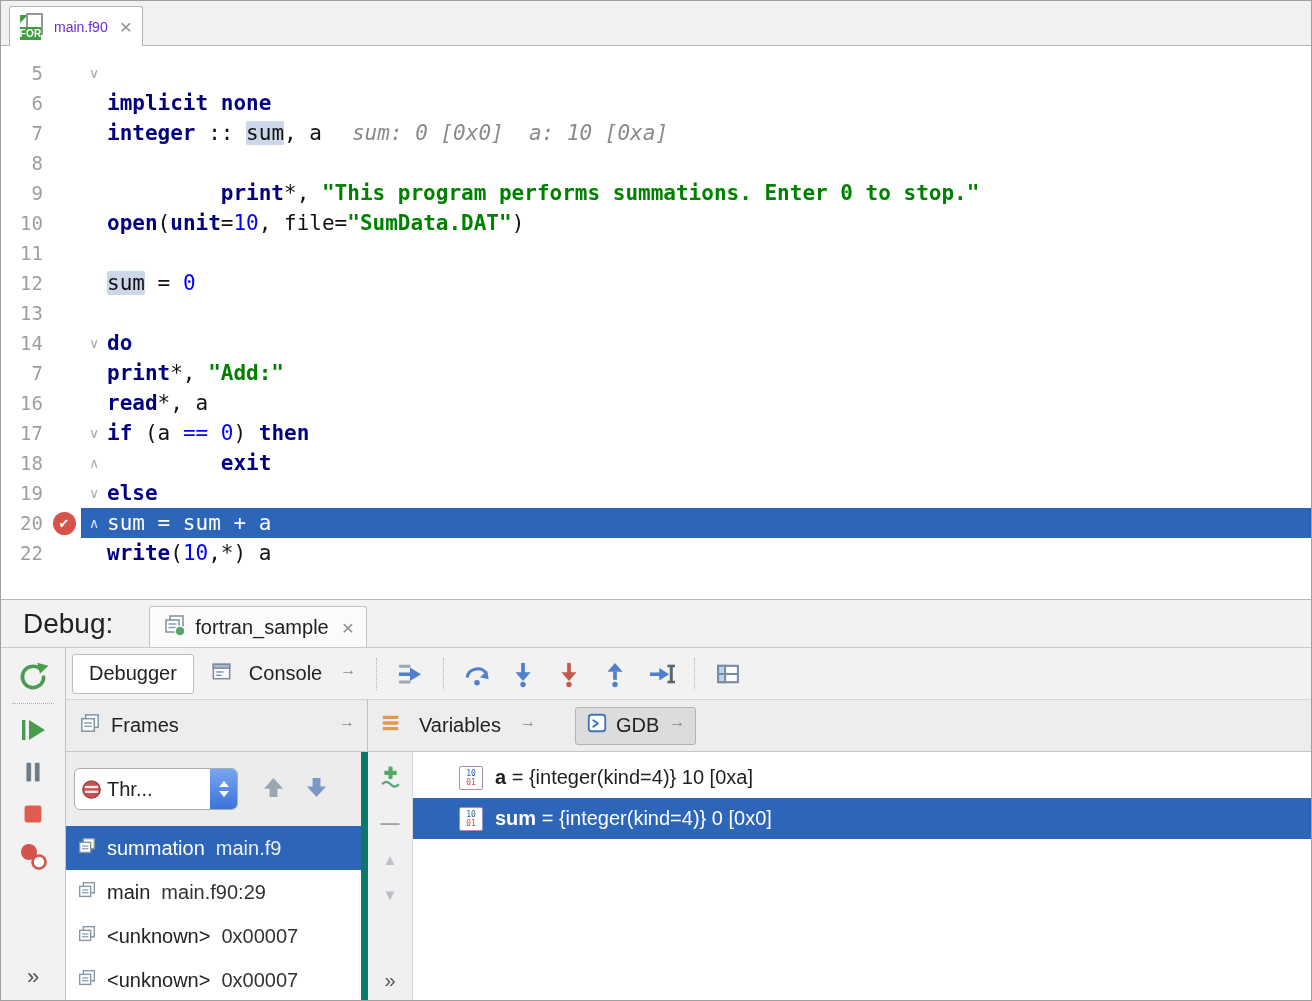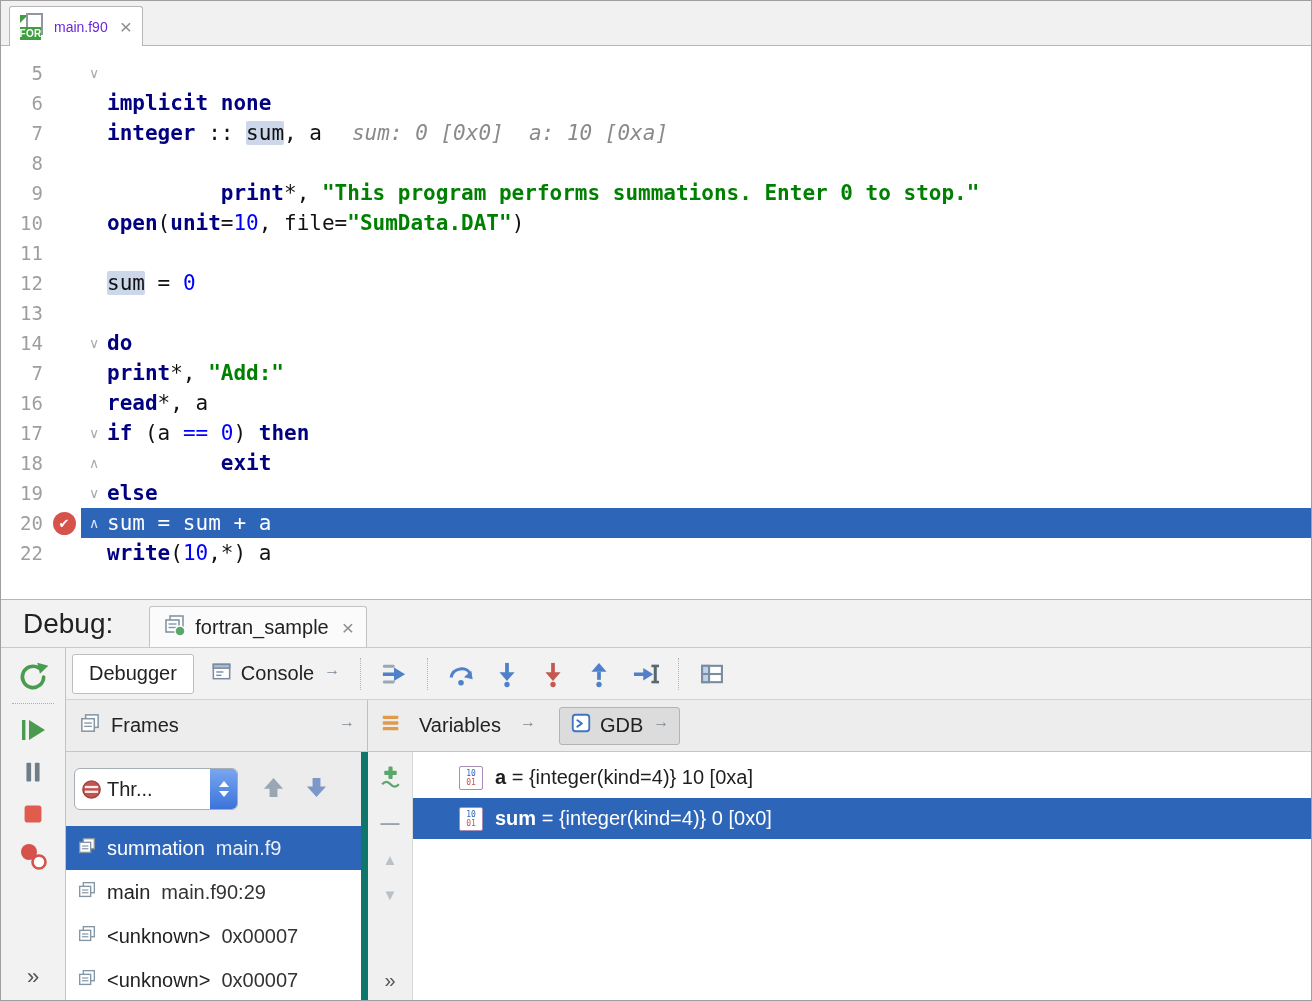--- a/index.html
+++ b/index.html
@@ -46,31 +46,31 @@
   
   .bottom{flex:1;display:flex;min-height:0}
   .strip{flex:0 0 65px;background:#f2f2f2;border-right:1px solid #c3c3c3;display:flex;flex-direction:column;align-items:center;padding-top:8px}
   .sbtn{width:42px;height:42px;display:flex;align-items:center;justify-content:center}
   .stripsep{width:42px;border-top:1px dotted #aeaeae;margin:5px 0}
   .stripmore{margin-top:auto;margin-bottom:10px;color:#555;font-size:22px}
 
   .rightcol{flex:1;display:flex;flex-direction:column;min-width:0}
   .trow{flex:0 0 52px;background:#f2f2f2;border-bottom:1px solid #d4d4d4;display:flex;align-items:center;padding-left:4px}
   .dtab{height:40px;background:#fff;border:1px solid #bdbdbd;border-radius:3px;display:flex;align-items:center;padding:0 16px;font-size:20px;color:#222;margin-left:2px}
-  .ctab{display:flex;align-items:center;gap:8px;padding:0 10px;font-size:20px;color:#222;margin-left:6px}
+  .ctab{display:flex;align-items:center;gap:16px;padding:0 10px;font-size:20px;color:#222;margin-left:6px}
   .optarrow{color:#7d8a96;font-size:16px;margin-left:2px;position:relative;top:-4px}
   .vsep{height:32px;border-left:1px dotted #b3b3b3;margin:0 10px}
   .tbtn{width:46px;height:42px;display:flex;align-items:center;justify-content:center}
   .tbtn svg{width:28px;height:28px}
 
   .hrow{flex:0 0 52px;display:flex;background:#ededed;border-bottom:1px solid #c6c6c6}
   .fhead{flex:0 0 302px;border-right:1px solid #c0c0c0;display:flex;align-items:center;gap:10px;padding:0 12px;font-size:20px;color:#222}
   .sp{flex:1}
   .vhead{flex:1;display:flex;align-items:center;gap:17px;padding:0 12px;font-size:20px;color:#222;min-width:0}
-  .gdbtab{margin-left:6px;height:38px;background:#dcdcdc;border:1px solid #b3b3b3;border-radius:3px;display:flex;align-items:center;gap:8px;padding:0 10px;font-size:20px;color:#222}
+  .gdbtab{margin-left:22px;height:38px;background:#dcdcdc;border:1px solid #b3b3b3;border-radius:3px;display:flex;align-items:center;gap:8px;padding:0 10px;font-size:20px;color:#222}
 
   .crow{flex:1;display:flex;min-height:0}
   .fpane{flex:0 0 302px;border-right:7px solid #0f766e;background:#84cc16;display:flex;flex-direction:column;overflow:hidden}
   .threadstrip{flex:0 0 74px;background:#ececec;display:flex;align-items:center;padding-left:8px;gap:22px}
   .combo{width:164px;height:42px;background:#fff;border:1px solid #a7aeb6;border-radius:6px;display:flex;align-items:center;overflow:hidden;gap:4px}
   .combo .spool{margin-left:5px;display:flex}
   .combo .ct{flex:1;font-size:20px;color:#222}
   .stepper{width:27px;height:42px;background:linear-gradient(#7aa7f0,#3a72d8);display:flex;flex-direction:column;align-items:center;justify-content:center;gap:4px;border-radius:0 5px 5px 0}
   .stU{width:0;height:0;border-left:5px solid transparent;border-right:5px solid transparent;border-bottom:6px solid #fff}
   .stD{width:0;height:0;border-left:5px solid transparent;border-right:5px solid transparent;border-top:6px solid #fff}

